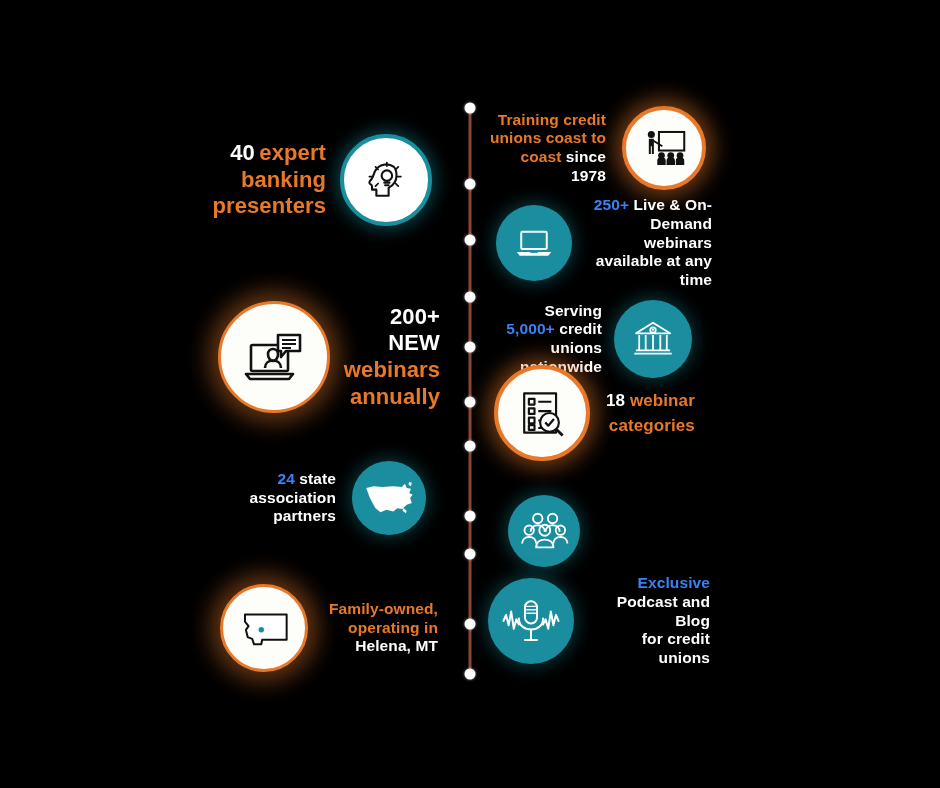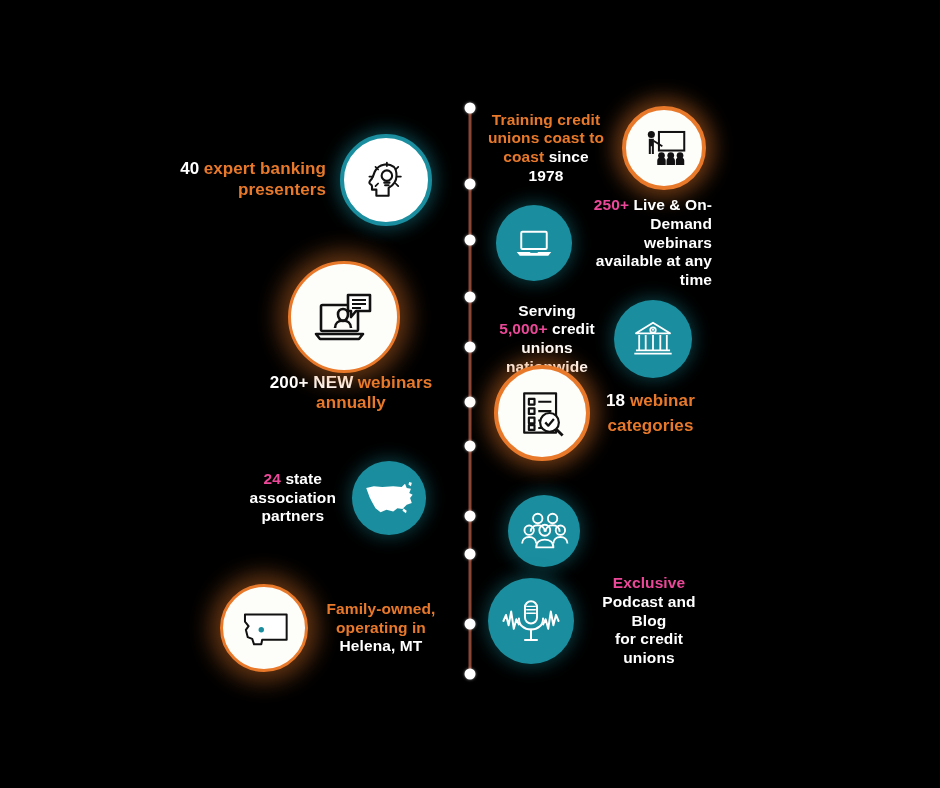--- a/index.html
+++ b/index.html
@@ -31,25 +31,25 @@
                box-shadow:0 0 16px 5px rgba(26,142,158,.40);}
   .c-teal-solid{background:#1a8e9e;box-shadow:0 0 16px 4px rgba(26,142,158,.35);}
   .c-orange-ring{background:#fdfdfa;border:4px solid #e8792b;
                  box-shadow:0 0 20px 8px rgba(232,121,43,.45);}
   .c-orange-thin{background:#fdfdfa;border:3px solid #e8792b;
                  box-shadow:0 0 22px 10px rgba(232,121,43,.42);}
 
   
   .txt{font-size:15.5px;font-weight:bold;line-height:1.21;letter-spacing:.1px;}
   .txt.t-right{text-align:right;}
-  .txt.t-left{text-align:center;}
+  .txt.t-left{text-align:right;}
   .w{color:#ffffff;}
   .o{color:#e8792b;}
-  .y{color:#ec4899;}
-  .big{font-size:17px;}
+  .y{color:#3b82f6;}
+  .big{font-size:22px;}
 </style>
 </head>
 <body>
 
 <div class="stage">
 
   <div class="spine"></div>
   <div class="node" style="top:108px"></div>
   <div class="node" style="top:184px"></div>
   <div class="node" style="top:240px"></div>
@@ -106,21 +106,21 @@
         <path d="M9 44h46l-4 5H13z" fill="#fff" stroke="none"></path>
         <path d="M27 44h10" stroke="#1a8e9e" stroke-width="2.4"></path>
       </svg>
     </div>
     <div class="txt t-right" style="width:128px;margin-left:12px;">
       <span class="y">250+</span>
       <span class="w">Live &amp; On-<br>Demand webinars<br>available at any time</span>
     </div>
   </div>
 
-  <div class="row left" style="left:240px;top:300px;width:208px;height:114px;flex-direction:column;">
+  <div class="row left" style="left:232px;top:300px;width:208px;height:114px;">
     <div class="circle c-orange-thin" style="width:106px;height:106px;">
       <svg width="72" height="72" viewBox="0 0 72 72" fill="none" stroke="#111" stroke-width="2.6" stroke-linejoin="round">
         <rect x="13" y="24" width="37" height="26" rx="1.5"></rect>
         <path d="M8 53h47l-4 5H12z"></path>
         <path d="M27 47c0-5 3.6-7.5 8-7.5s8 2.5 8 7.5"></path>
         <path d="M35 28c3 0 5 2.2 5 5.2S38 40 35 40s-5-3.8-5-6.8S32 28 35 28z"></path>
         <path d="M40 14h22v16H48l-5 6v-6h-3z" fill="#fff"></path>
         <path d="M44 19h14M44 23h14M44 27h9" stroke-width="2.2"></path>
       </svg>
     </div>

